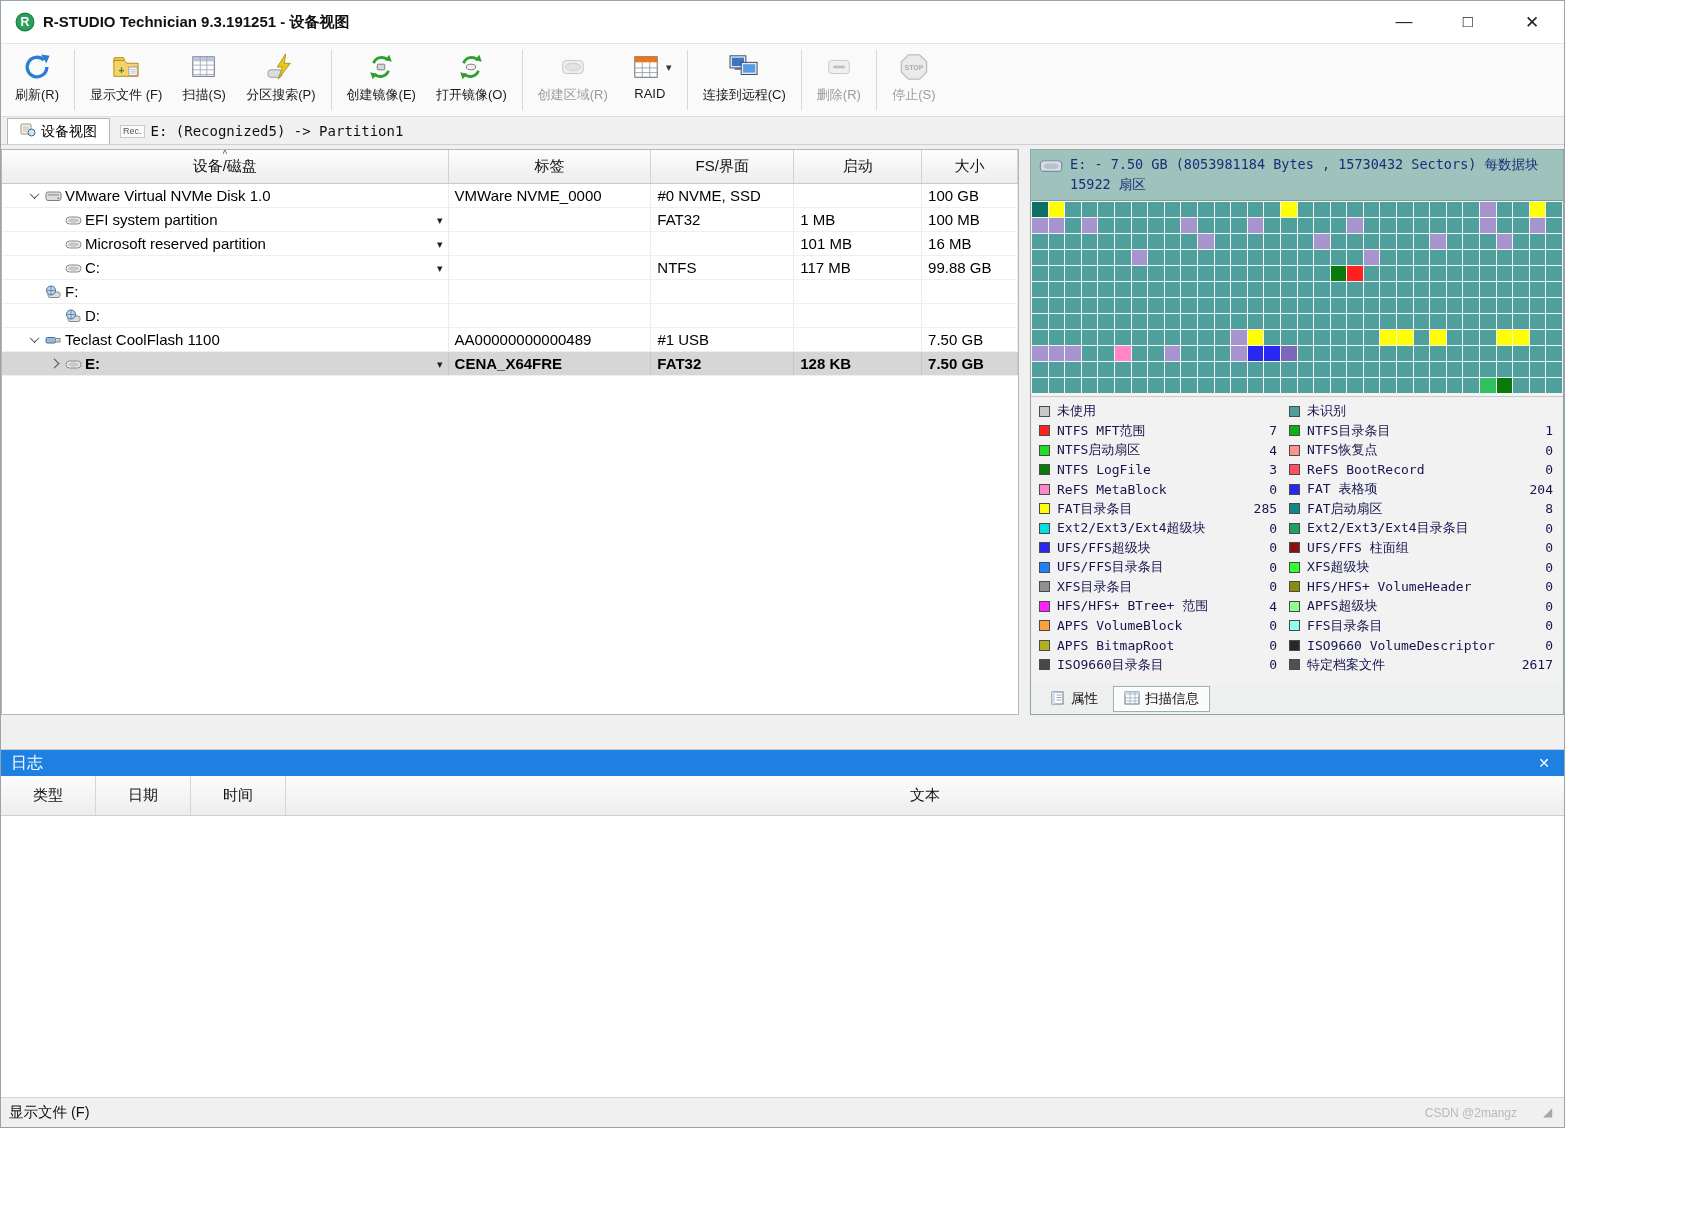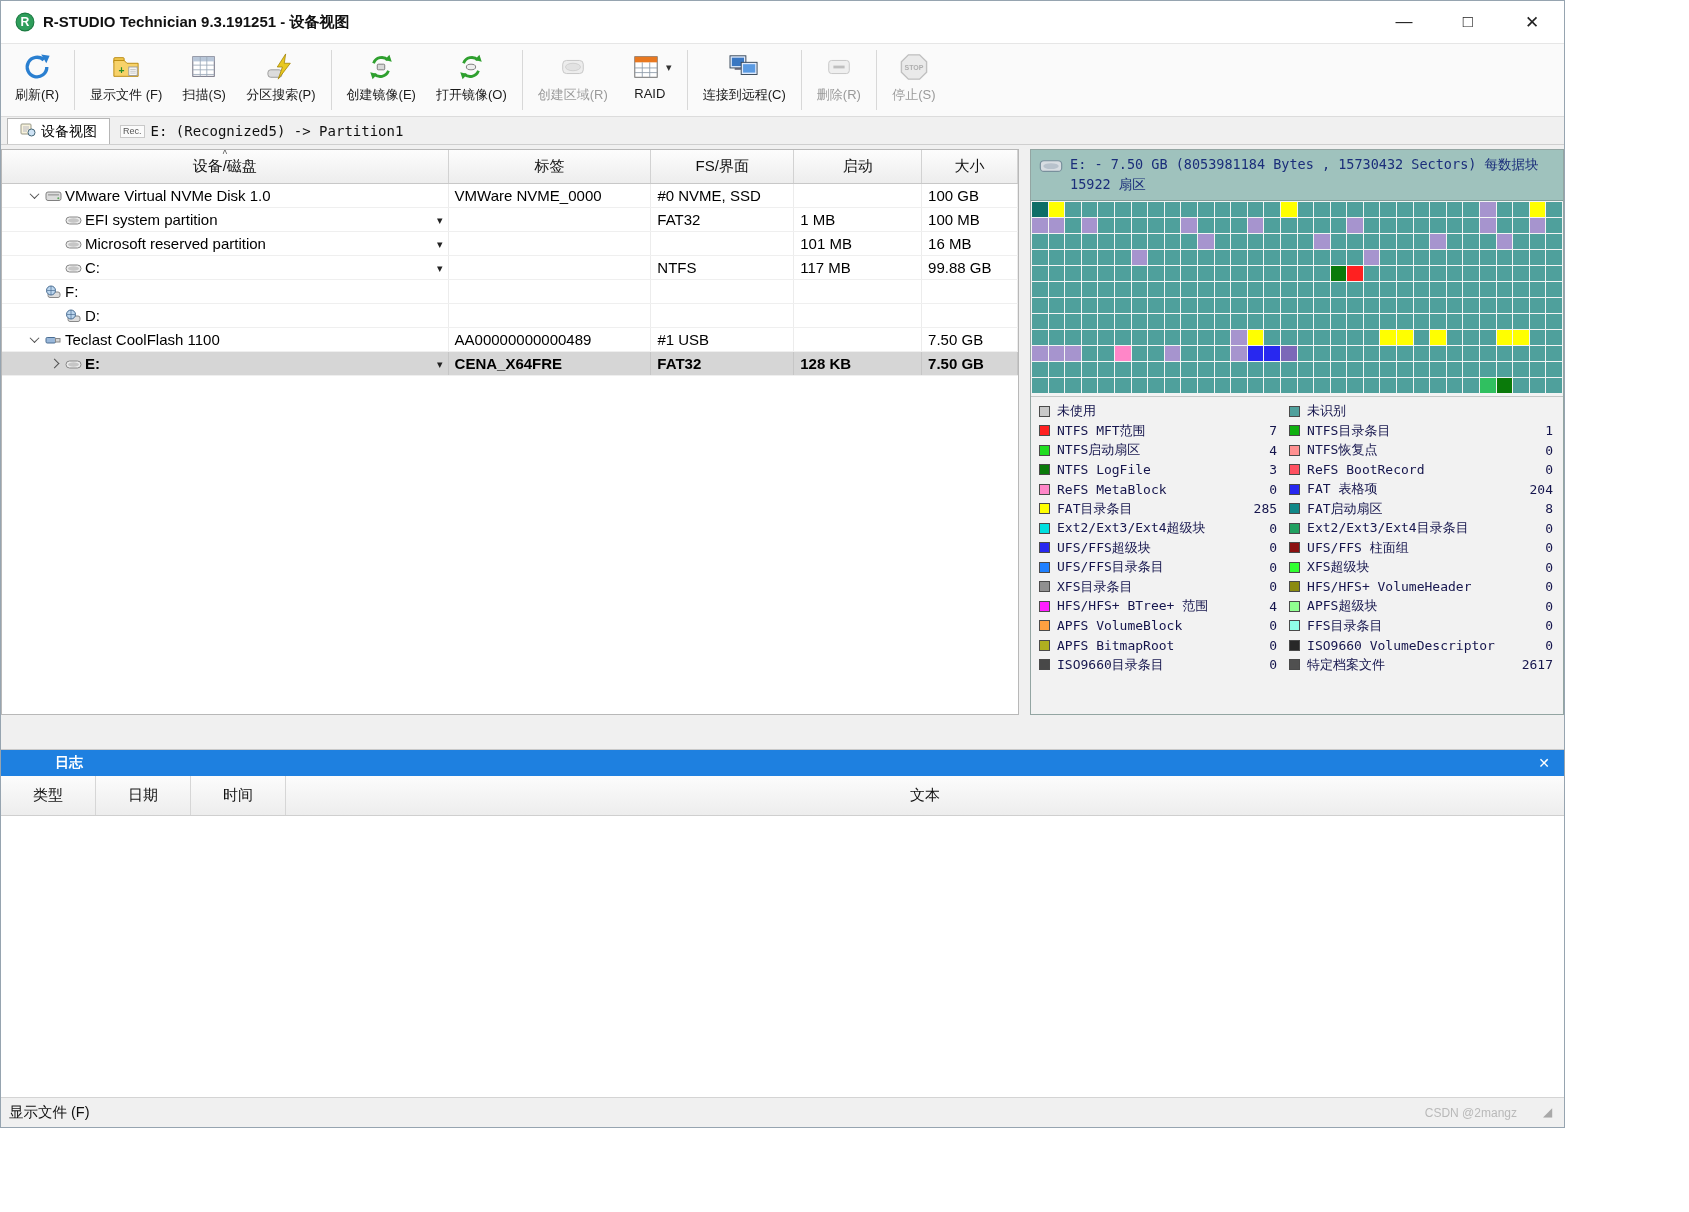--- a/index.html
+++ b/index.html
@@ -75,21 +75,21 @@
   .lg-label { white-space:nowrap; overflow:hidden; }
   .lg-count { margin-left:auto; text-align:right; padding-right:4px; }
   .scan-tabs { flex:0 0 30px; display:flex; align-items:center; padding-left:8px; gap:4px; background:#eef0ef; }
   .stab { display:flex; align-items:center; gap:5px; font-size:13.5px; color:#111; padding:3px 10px; border:1px solid transparent; }
   .stab svg { width:16px; height:14px; }
   .stab.active { background:#fbfbfb; border:1px solid #9ab0ae; box-shadow:inset 0 0 0 1px #fff; }
 
   
   .log-panel { flex:0 0 348px; display:flex; flex-direction:column; background:#fff; border-top:1px solid #c9c9c9; }
   .log-title { flex:0 0 26px; background:#1e80e0; color:#fff; display:flex; align-items:center; padding:0 10px; }
-  .log-title-text { font-size:14px; font-weight:bold;margin-left:44px; }
+  .log-title-text { font-size:16px; font-weight:normal; }
   .log-close { margin-left:auto; font-size:14px; color:#fff; padding:0 4px; }
   .log-header { flex:0 0 40px; display:flex; background:linear-gradient(#fcfcfc,#ededed); border-bottom:1px solid #cfcfcf; }
   .log-hcell { display:flex; align-items:center; justify-content:center; font-size:15px; color:#111; border-right:1px solid #d6d6d6; }
   .log-hcell.flex { flex:1 1 auto; border-right:none; }
   .log-body { flex:1 1 auto; background:#fff; }
 
   
   .statusbar { flex:0 0 30px; background:#f0f0f0; border-top:1px solid #d4d4d4; display:flex; align-items:center; padding:0 8px; }
   .status-left { font-size:14.5px; color:#111; }
   .watermark { margin-left:auto; font-size:12px; color:#b9b9b9; margin-right:26px; }
@@ -975,20 +975,38 @@
               <span class="lg-label">ISO9660 VolumeDescriptor</span>
               <span class="lg-count">0</span>
             </div>
             <div class="lg-row">
               <span class="sw" style="background: rgb(80, 80, 80);"></span>
               <span class="lg-label">特定档案文件</span>
               <span class="lg-count">2617</span>
             </div>
           </div>
       </div>
+      <div class="scan-tabs" id="scan-tabs">
+          <div class="stab">
+            <span class="icon"><svg viewBox="0 0 16 14">
+                <rect x="2" y="1" width="11" height="12" fill="#fff" stroke="#678"></rect>
+                <rect x="2" y="1" width="3" height="12" fill="#cddcf0"></rect>
+                <path d="M6.5 4h5M6.5 6.5h5M6.5 9h5" stroke="#9ab"></path>
+              </svg></span>
+            <span>属性</span>
+          </div>
+          <div class="stab active">
+            <span class="icon"><svg viewBox="0 0 16 14">
+                <rect x="1" y="1" width="14" height="12" fill="#fff" stroke="#678"></rect>
+                <rect x="1" y="1" width="14" height="3" fill="#cddcf0"></rect>
+                <path d="M1 7h14M1 10h14M6 1v12M11 1v12" stroke="#9ab" stroke-width="0.8"></path>
+              </svg></span>
+            <span>扫描信息</span>
+          </div>
+        </div>
     </div>
 
   </div>
 
   <div class="log-panel">
     <div class="log-title">
       <span class="log-title-text">日志</span>
       <span class="log-close">✕</span>
     </div>
     <div class="log-header" id="log-header">

